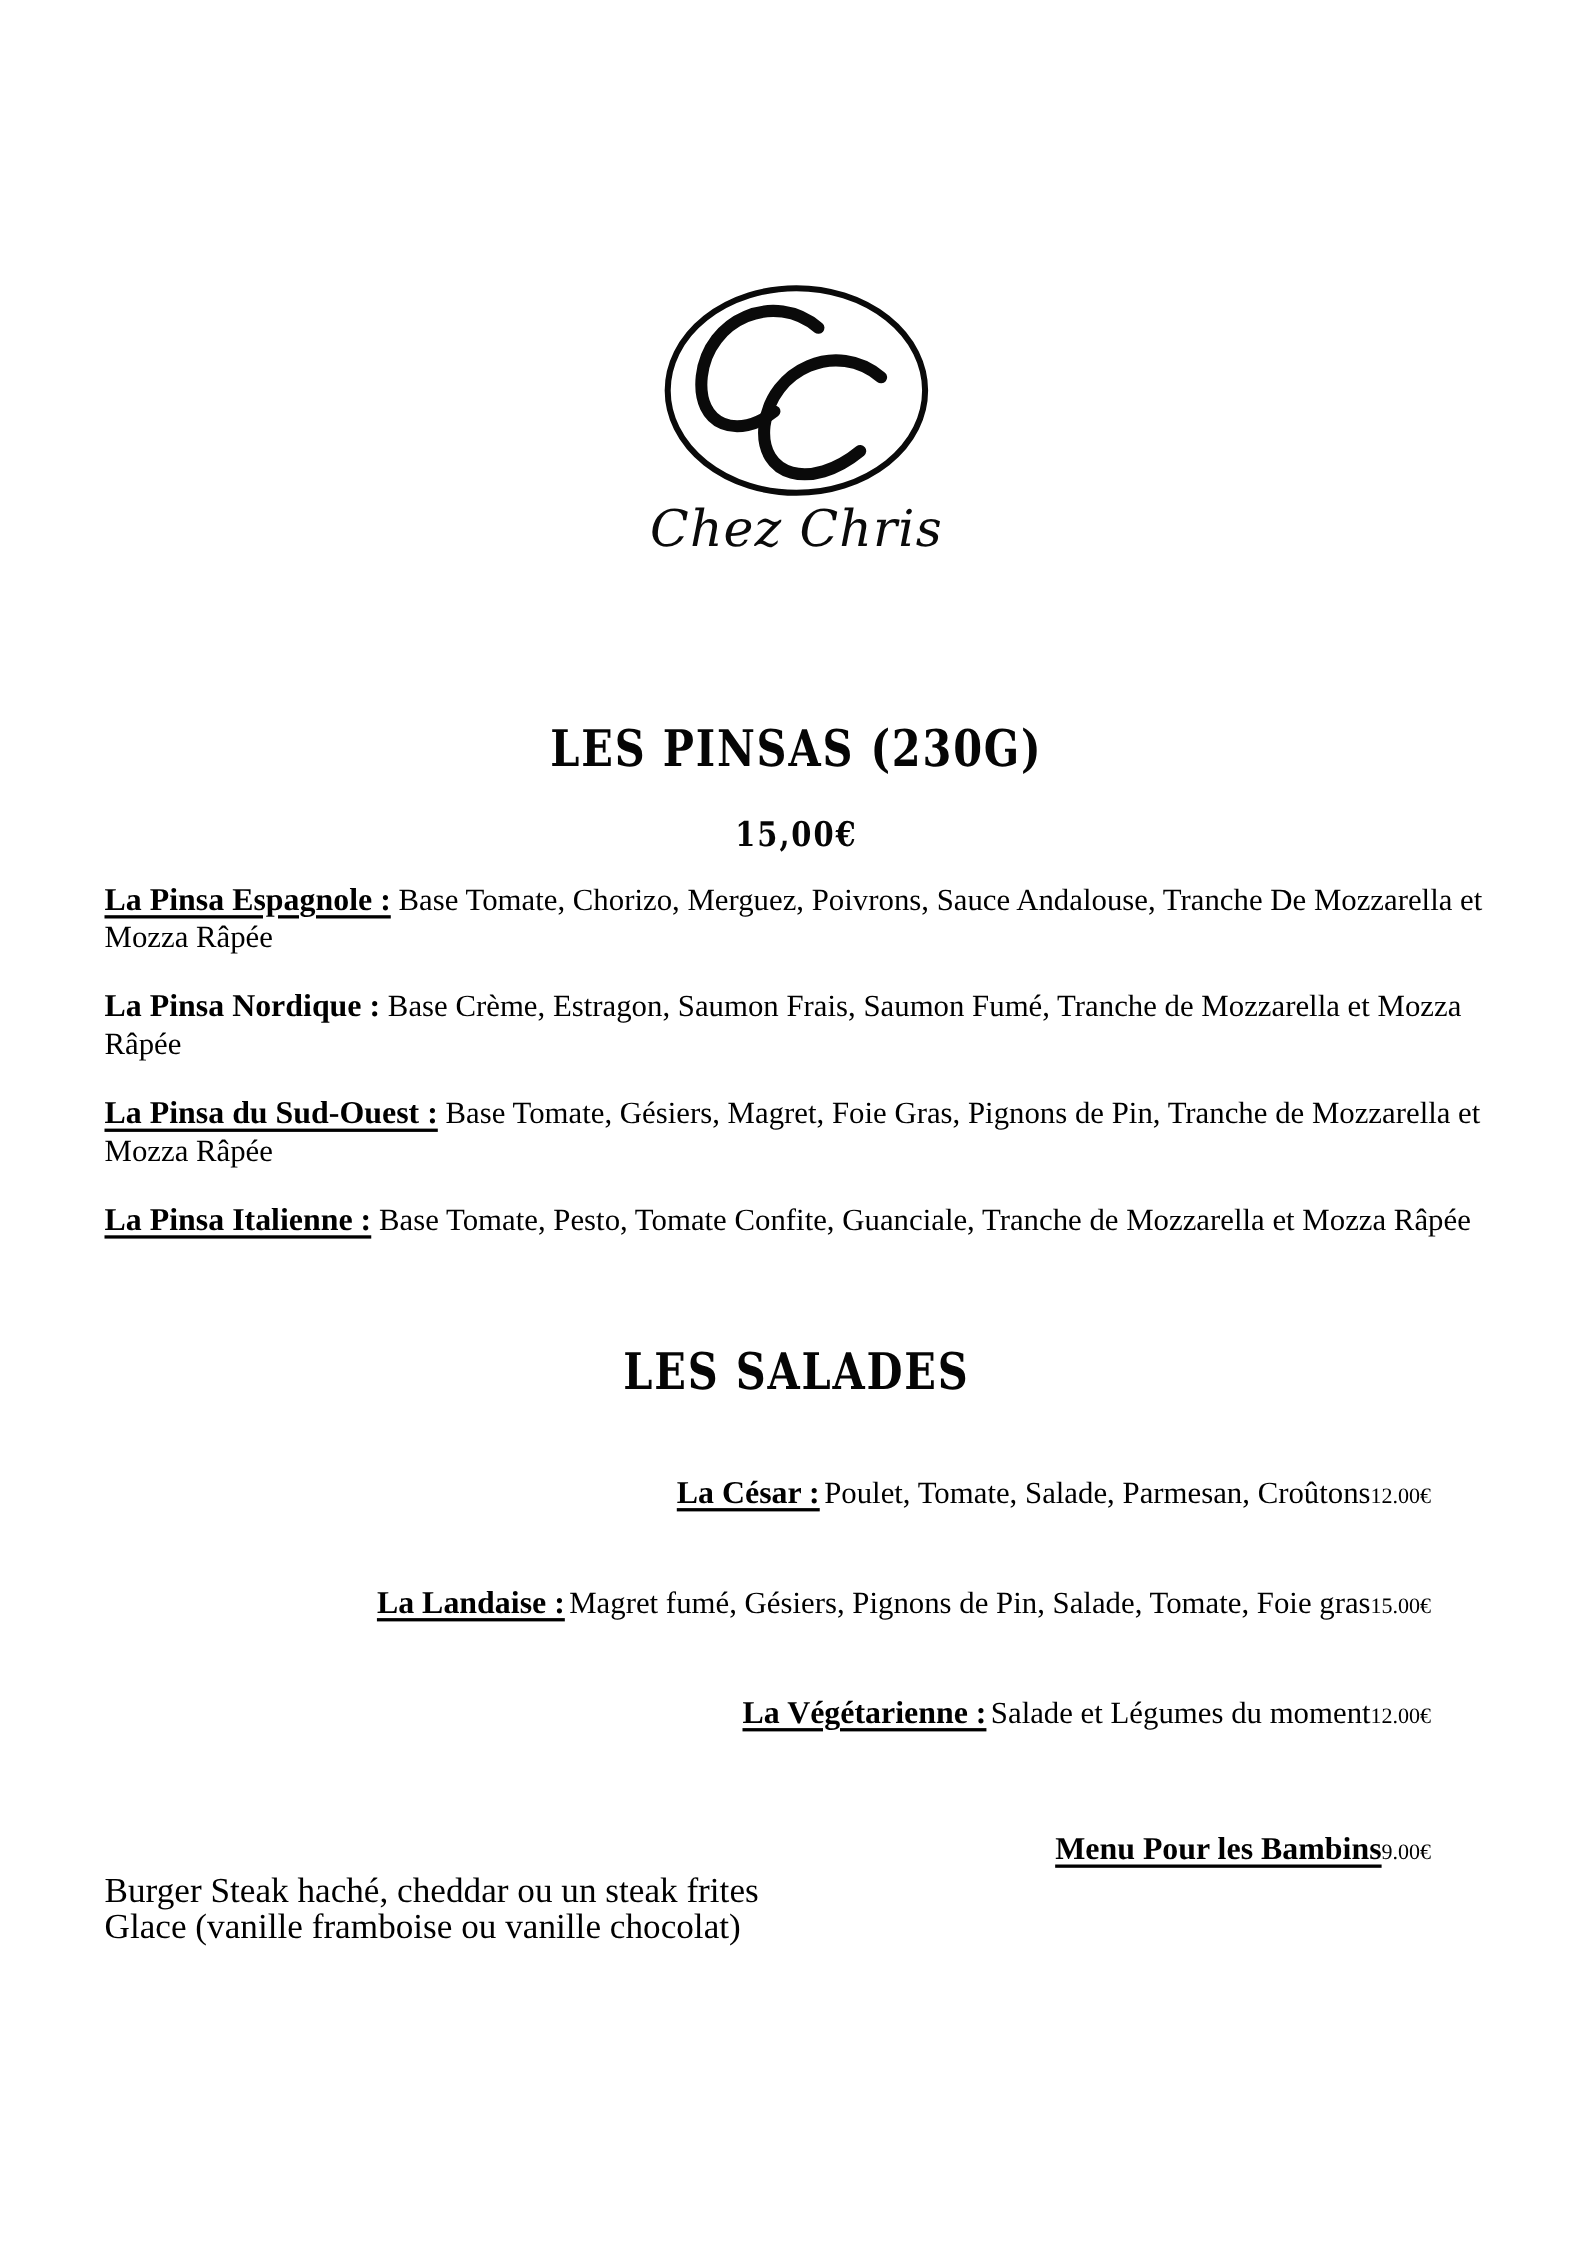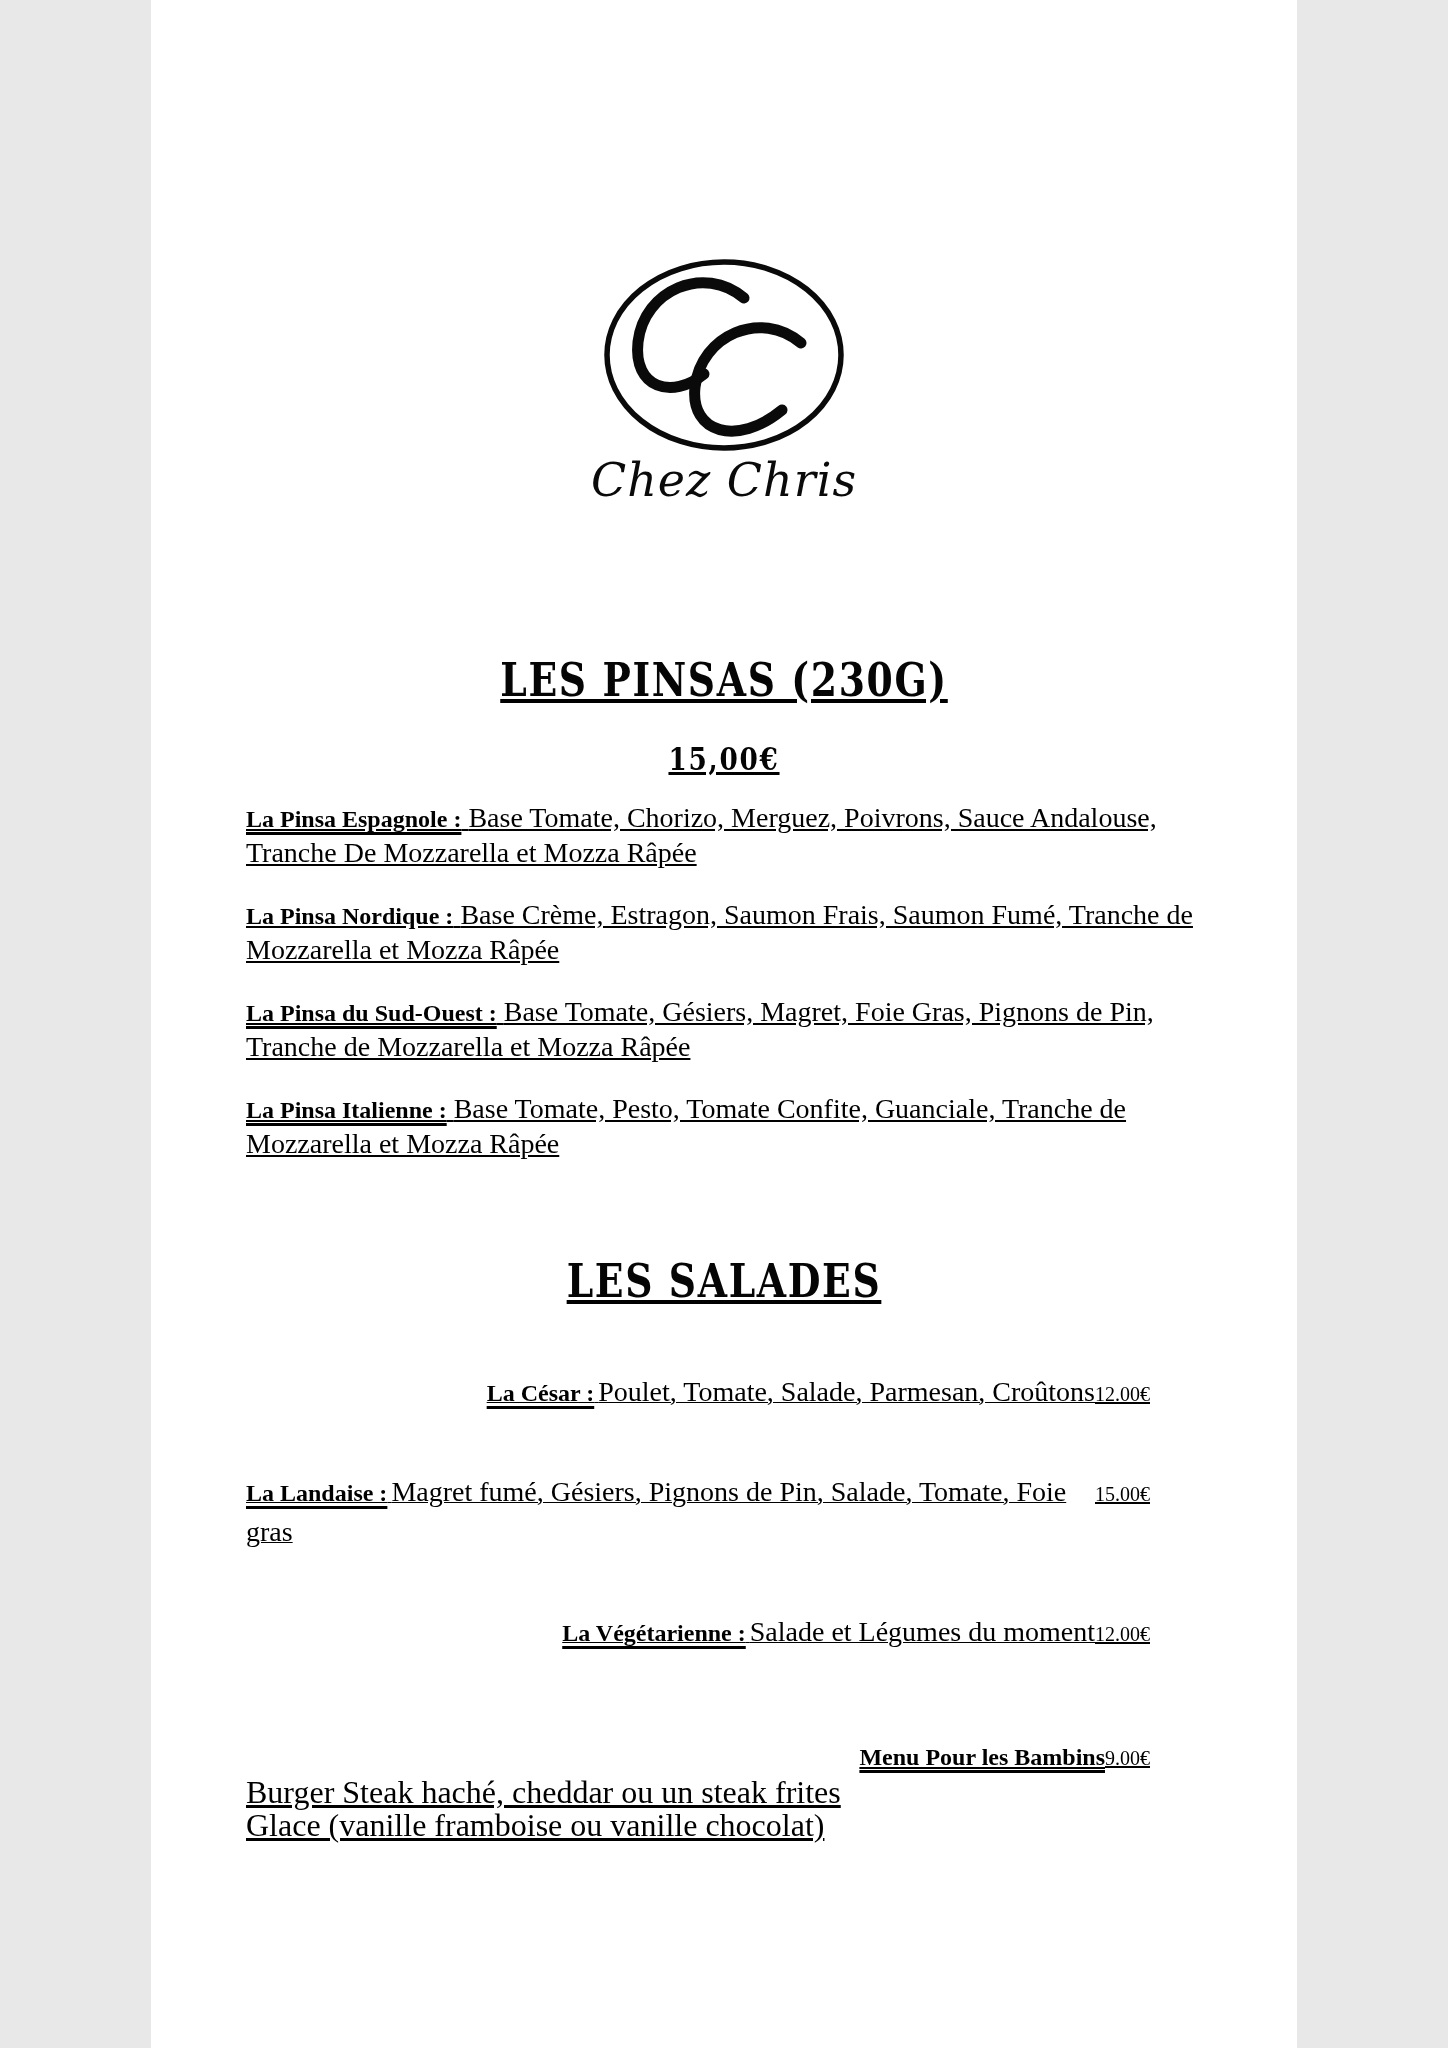--- a/index.html
+++ b/index.html
@@ -1,27 +1,26 @@
 <!DOCTYPE html>
 <html><head>
 <meta charset="utf-8">
 <style>
   html, body { margin: 0; padding: 0; background: #e8e8e8; }
   .page {
     position: relative;
-    width: 1146px;
+    width: 1448px;
     height: 2048px;
     margin: 0 auto;
     background: #ffffff;
     box-sizing: border-box;
     padding: 240px 95px 0 95px;
     color: #000;
     font-family: "Liberation Serif", serif;
     overflow: hidden;
-    text-decoration: underline;
   }
 
   
   .logo-wrap { text-align: center; height: 290px; }
   .logo-wrap svg { display: inline-block; }
 
   
   .display {
     font-family: "DejaVu Serif", serif;
     font-weight: 700;
@@ -43,21 +42,21 @@
     transform: scaleX(0.85);
   }
 
   
   .items { margin-top: 24px; }
   .item {
     font-size: 28px;
     line-height: 34px;
     margin: 0 0 28px 0;
   }
-  .nm { font-weight: bold; font-size: 24px; }
+  .nm { font-weight: bold; font-size: 29px; }
   .u {
     text-decoration: underline;
     text-decoration-thickness: 3px;
     text-underline-offset: 5px;
   }
   .ds { font-size: 28px; }
 
   
   .salads { margin-top: 34px; }
   .srow {

